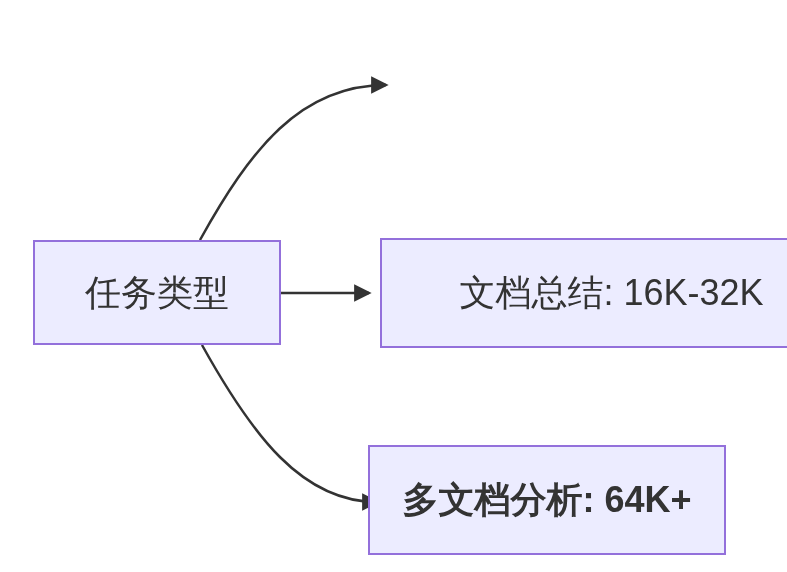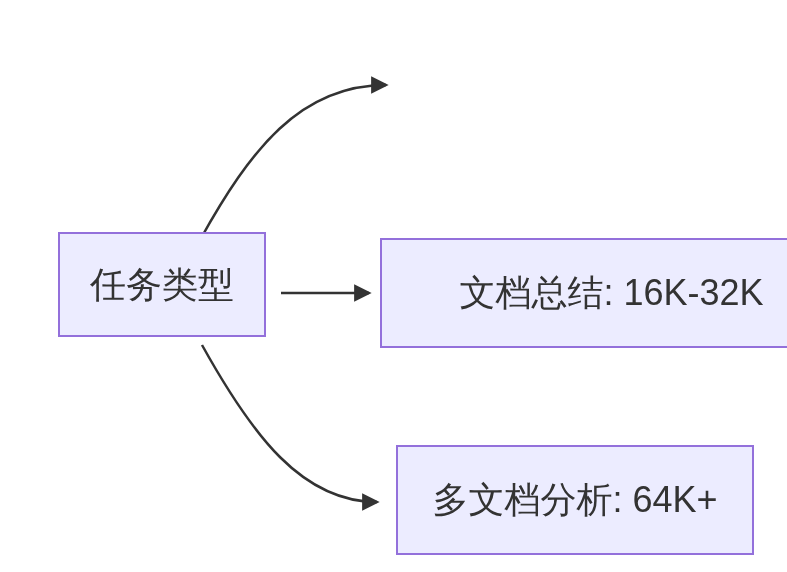--- a/index.html
+++ b/index.html
@@ -39,24 +39,24 @@
     border: 2.5px solid var(--node-border, #9370DB);
     display: flex;
     align-items: center;
     justify-content: center;
     color: var(--text-color, #333333);
     font-size: 36px;
     line-height: 1.2;
     white-space: nowrap;
     text-align: center;
   }
-  #node-root   { left: 33px;  top: 232px; width: 208px; height: 105px; margin-left: 25px; }
+  #node-root   { left: 33px;  top: 240px; width: 248px; height: 105px; }
   #node-qa     { left: 397px; top: 28px;  width: 358px; height: 110px; }
   #node-doc    { left: 380px; top: 238px; width: 463px; height: 110px; justify-content: center; }
-  #node-multi  { left: 396px; top: 445px; width: 358px; height: 110px; }
+  #node-multi  { left: 368px; top: 445px; width: 358px; height: 110px; font-weight: bold; }
 </style>
 </head>
 <body>
 
 <div id="canvas">
 
   <svg id="edges" viewBox="0 0 787 572" xmlns="http://www.w3.org/2000/svg">
     <defs>
       <marker id="arrowhead" viewBox="0 0 10 10" refX="8.5" refY="5" markerWidth="7" markerHeight="7" orient="auto">
         <path class="arrow-fill" d="M 0 0 L 10 5 L 0 10 z"></path>

